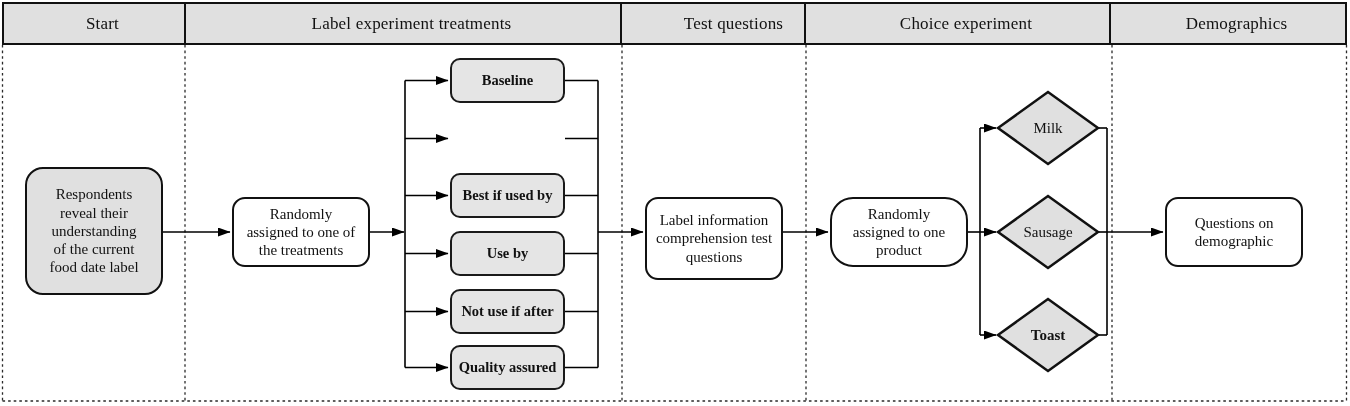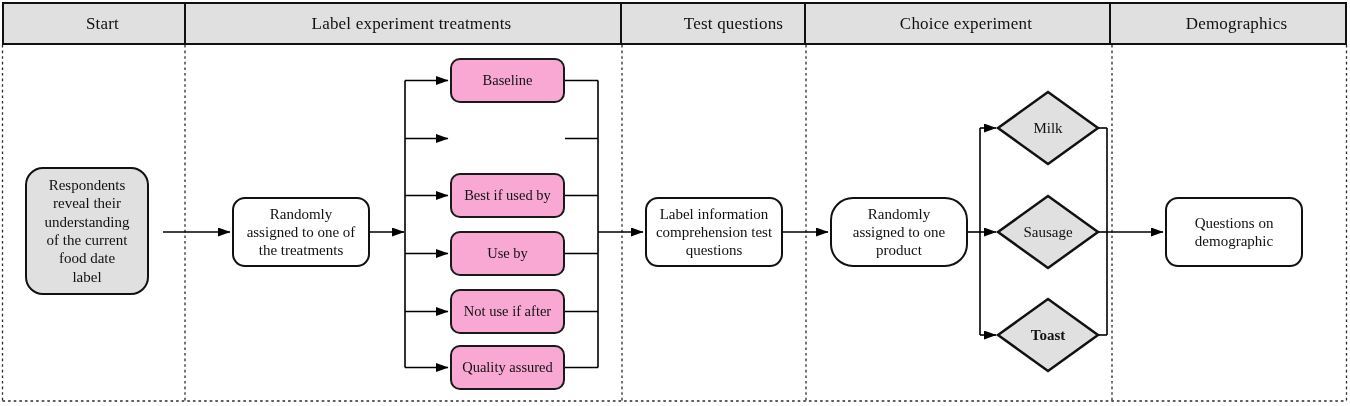--- a/index.html
+++ b/index.html
@@ -52,34 +52,35 @@
     color: #111111;
     font-size: 15px;
     line-height: 1.22;
   }
   .rounded-white {
     background: #ffffff;
     border: 2px solid #111111;
     border-radius: 13px;
   }
   .rounded-gray {
-    background: #f9a8d4;
+    background: #e5e5e5;
     border: 2px solid #1a1a1a;
     border-radius: 10px;
+    font-weight: bold;
   }
 
   #node-start {
-    left: 25px; top: 167px; width: 124px; height: 128px;
+    left: 25px; top: 167px; width: 138px; height: 128px;
     background: #e0e0e0;
     border: 2px solid #111111;
     border-radius: 18px;
     padding: 12px 18px;
   }
   #node-assign-treatment { left: 232px; top: 197px; width: 138px; height: 70px; padding: 0 11px; }
-  #node-test-questions   { left: 645px; top: 197px; width: 138px; height: 70px; padding: 4px 6px; }
+  #node-test-questions   { left: 645px; top: 197px; width: 138px; height: 83px; padding: 4px 6px; }
   #node-assign-product   { left: 830px; top: 197px; width: 138px; height: 70px; padding: 0 9px; border-radius: 23px; }
   #node-demographics     { left: 1165px; top: 197px; width: 138px; height: 70px; padding: 0 24px; }
 
   .treatment {
     left: 450px;
     width: 115px;
     height: 45px;
     font-size: 14.5px;
     padding: 0 3px;
   }

